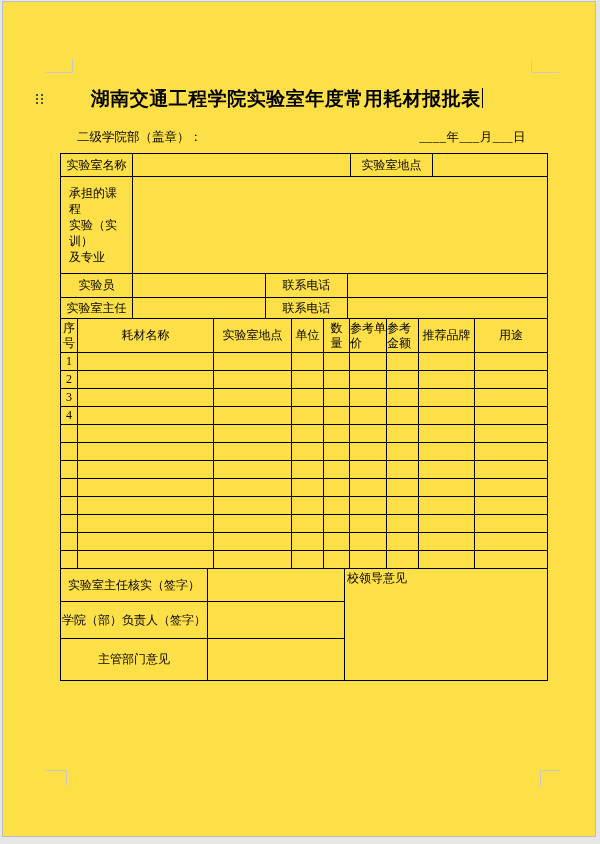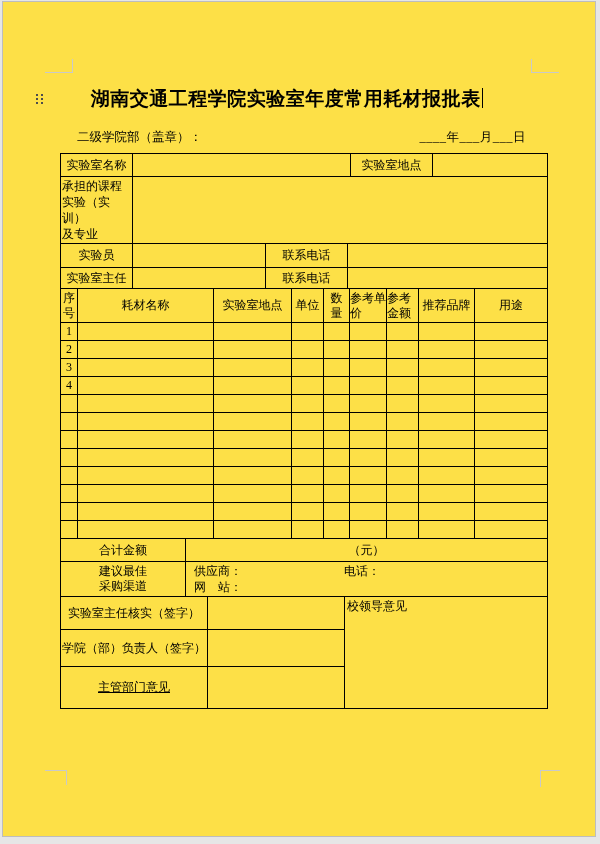--- a/index.html
+++ b/index.html
@@ -36,21 +36,21 @@
   .subheader .left { position:absolute; left:74px; top:0; }
   .subheader .right { position:absolute; right:77px; top:0; letter-spacing:0.5px; }
   .tables { position:absolute; left:57px; top:151px; width:488px; }
   table { border-collapse:collapse; table-layout:fixed; width:488px; margin-top:-1px; }
   table:first-child { margin-top:0; }
   td {
     border:1px solid #000; font-size:12px; text-align:center; vertical-align:middle;
     padding:0 1px; overflow:hidden; line-height:15px;
   }
   td.top { vertical-align:top; text-align:left; padding:2px 2px; }
-  .course-cell { padding:1px; line-height:16px; text-align:left; }
+  .course-cell { padding:8px; line-height:16px; text-align:left; }
   .hdr-small { text-align:left; padding:0; line-height:15px; }
   .sum-content { text-align:left; padding:1px 0 1px 8px; line-height:16px; }
   .sum-line1 span.phone { margin-left:102px; }
   .notes { position:absolute; left:42px; top:691px; width:504px; font-size:12.5px; line-height:15px; }
   .notes .red { color:#ff0000; }
   .notes .indent { margin-left:76px; }
 </style>
 </head>
 <body>
 
@@ -256,55 +256,33 @@
             <td></td>
             <td></td>
             <td></td>
             <td></td>
             <td></td>
             <td></td>
           </tr>
     </tbody>
       </table>
 
-    <table>
-      <tbody>
-          <tr style="height:23px;">
-        <td style="width:125px;">合计金额</td>
-        <td style="width:362px;">（元）</td>
-      </tr>
-      <tr style="height:33px;">
-        <td>
-          <div>建议最佳</div>
-          <div>采购渠道</div>
-        </td>
-        <td class="sum-content">
-          <div class="sum-line1">
-            <span>供应商：</span><span class="phone">电话：</span>
-          </div>
-          <div>
-            <span>网　站：</span>
-          </div>
-        </td>
-      </tr>
-    </tbody>
-      </table>
 
     <table>
       <tbody>
           <tr style="height:33px;">
         <td style="width:147px;">实验室主任核实（签字）</td>
         <td style="width:137px;"></td>
         <td class="top" style="width:203px;" rowspan="3">校领导意见</td>
       </tr>
       <tr style="height:37px;">
         <td>学院（部）负责人（签字）</td>
         <td></td>
       </tr>
-      <tr style="height:42px;text-decoration:underline;">
+      <tr style="height:42px;">
         <td>主管部门意见</td>
         <td></td>
       </tr>
     </tbody>
       </table>
 
   </div>
 
 
 </div>

